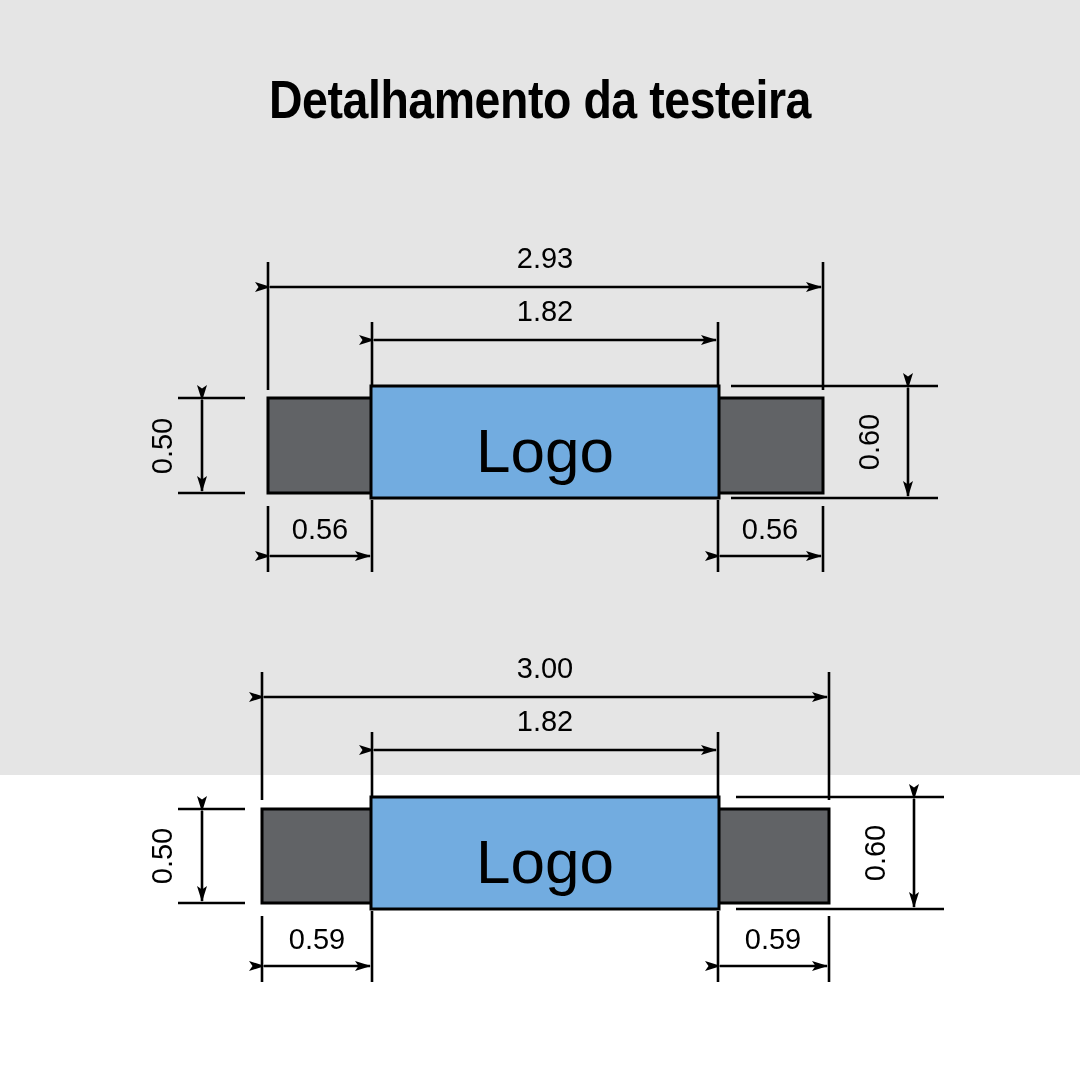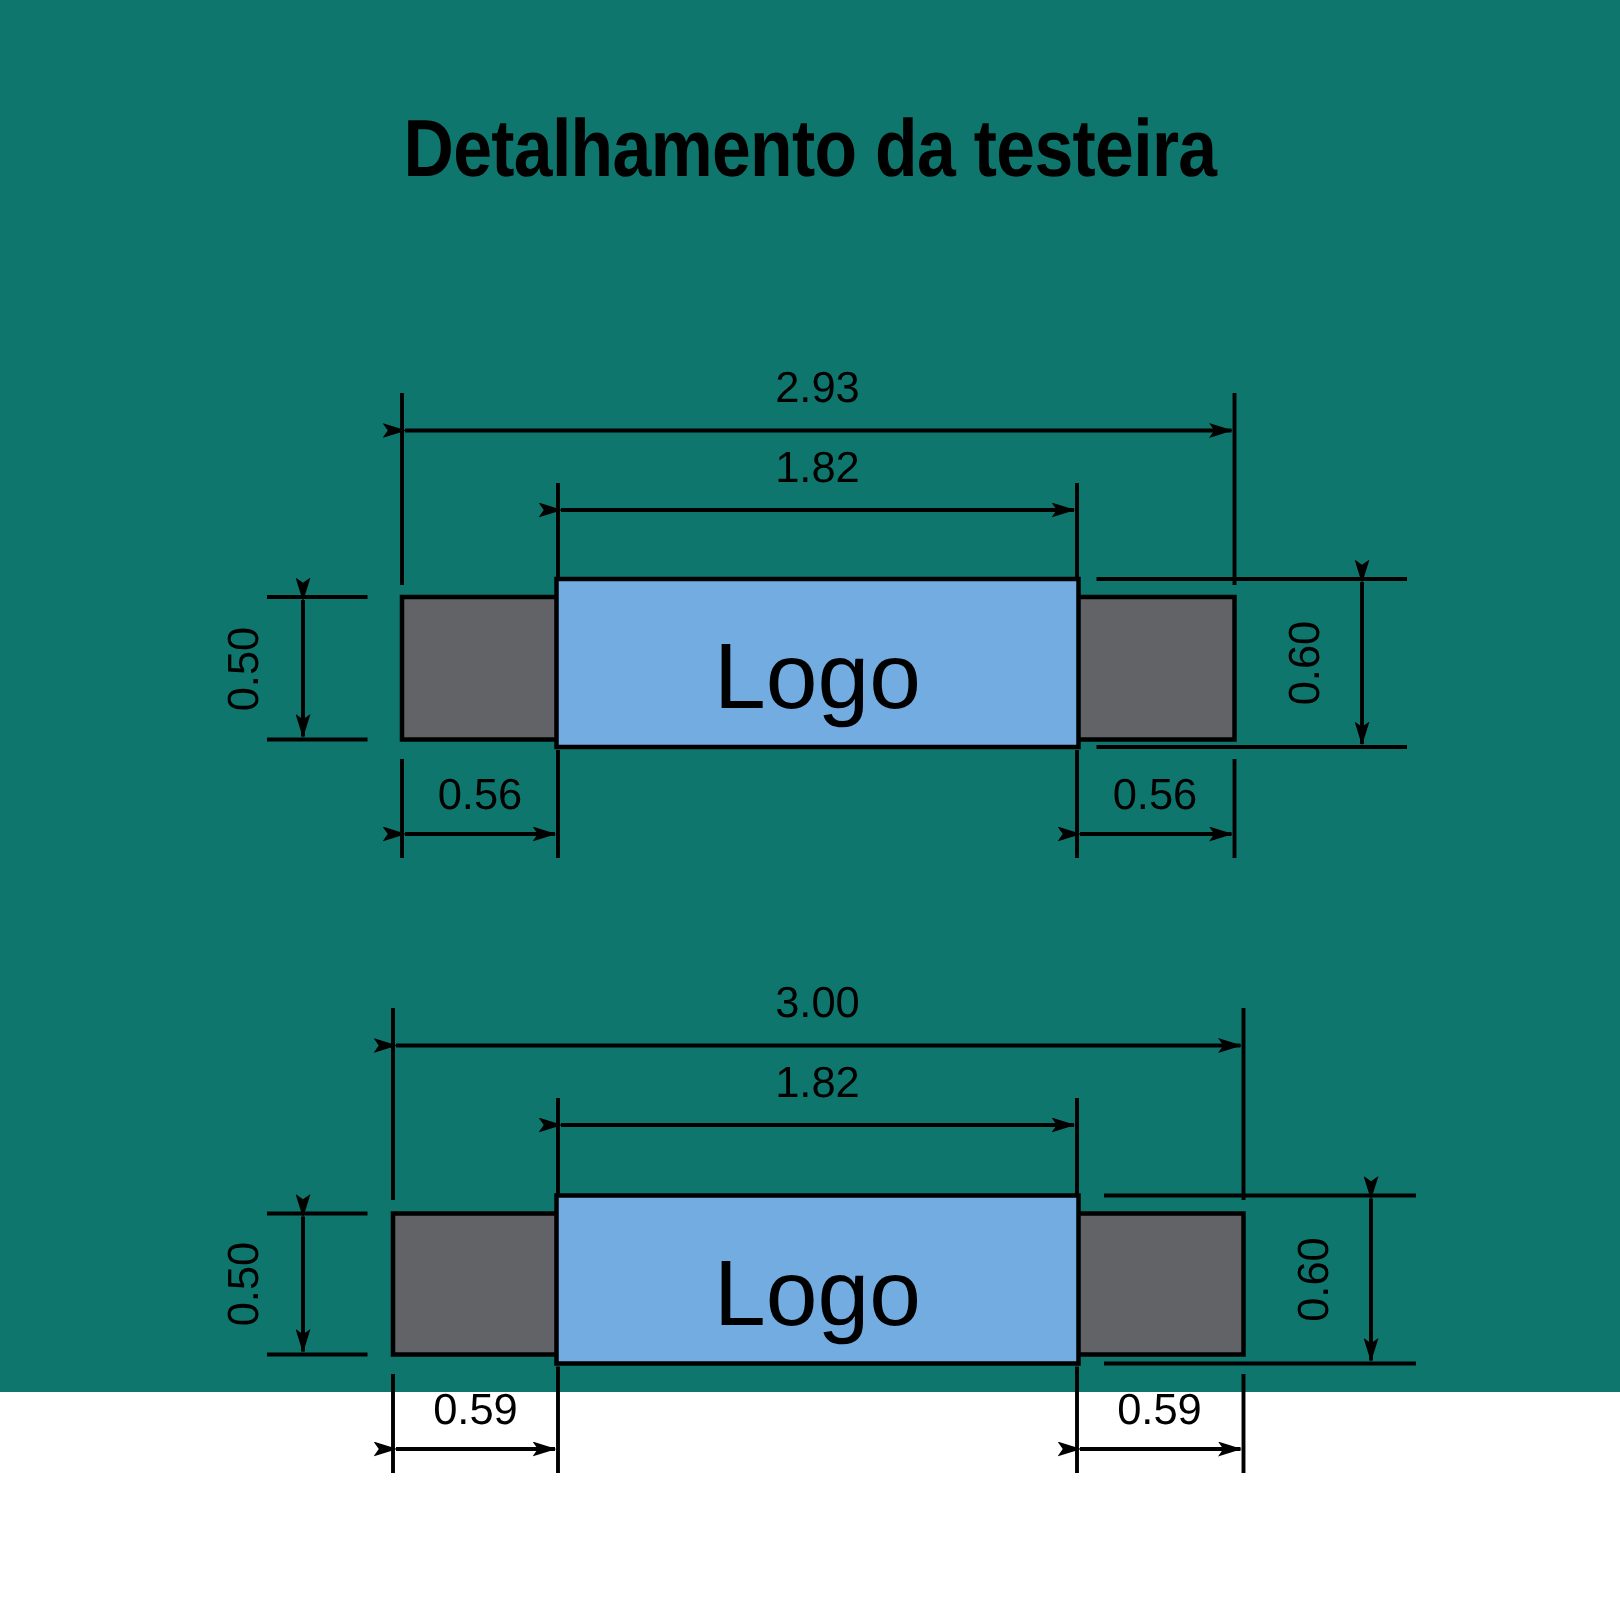--- a/index.html
+++ b/index.html
@@ -9,22 +9,22 @@
   }
   body {
     width: 1080px;
     height: 1080px;
     font-family: "Liberation Sans", sans-serif;
     overflow: hidden;
   }
   #page {
     position: relative;
     width: 1080px;
-    height: 928px;
-    background: #0f766e;
+    height: 775px;
+    background: #e5e5e5;
   }
   #title {
     position: absolute;
     left: 0;
     top: 68px;
     width: 1080px;
     text-align: center;
     font-family: "Liberation Sans", sans-serif;
     font-weight: bold;
     font-size: 54px;

